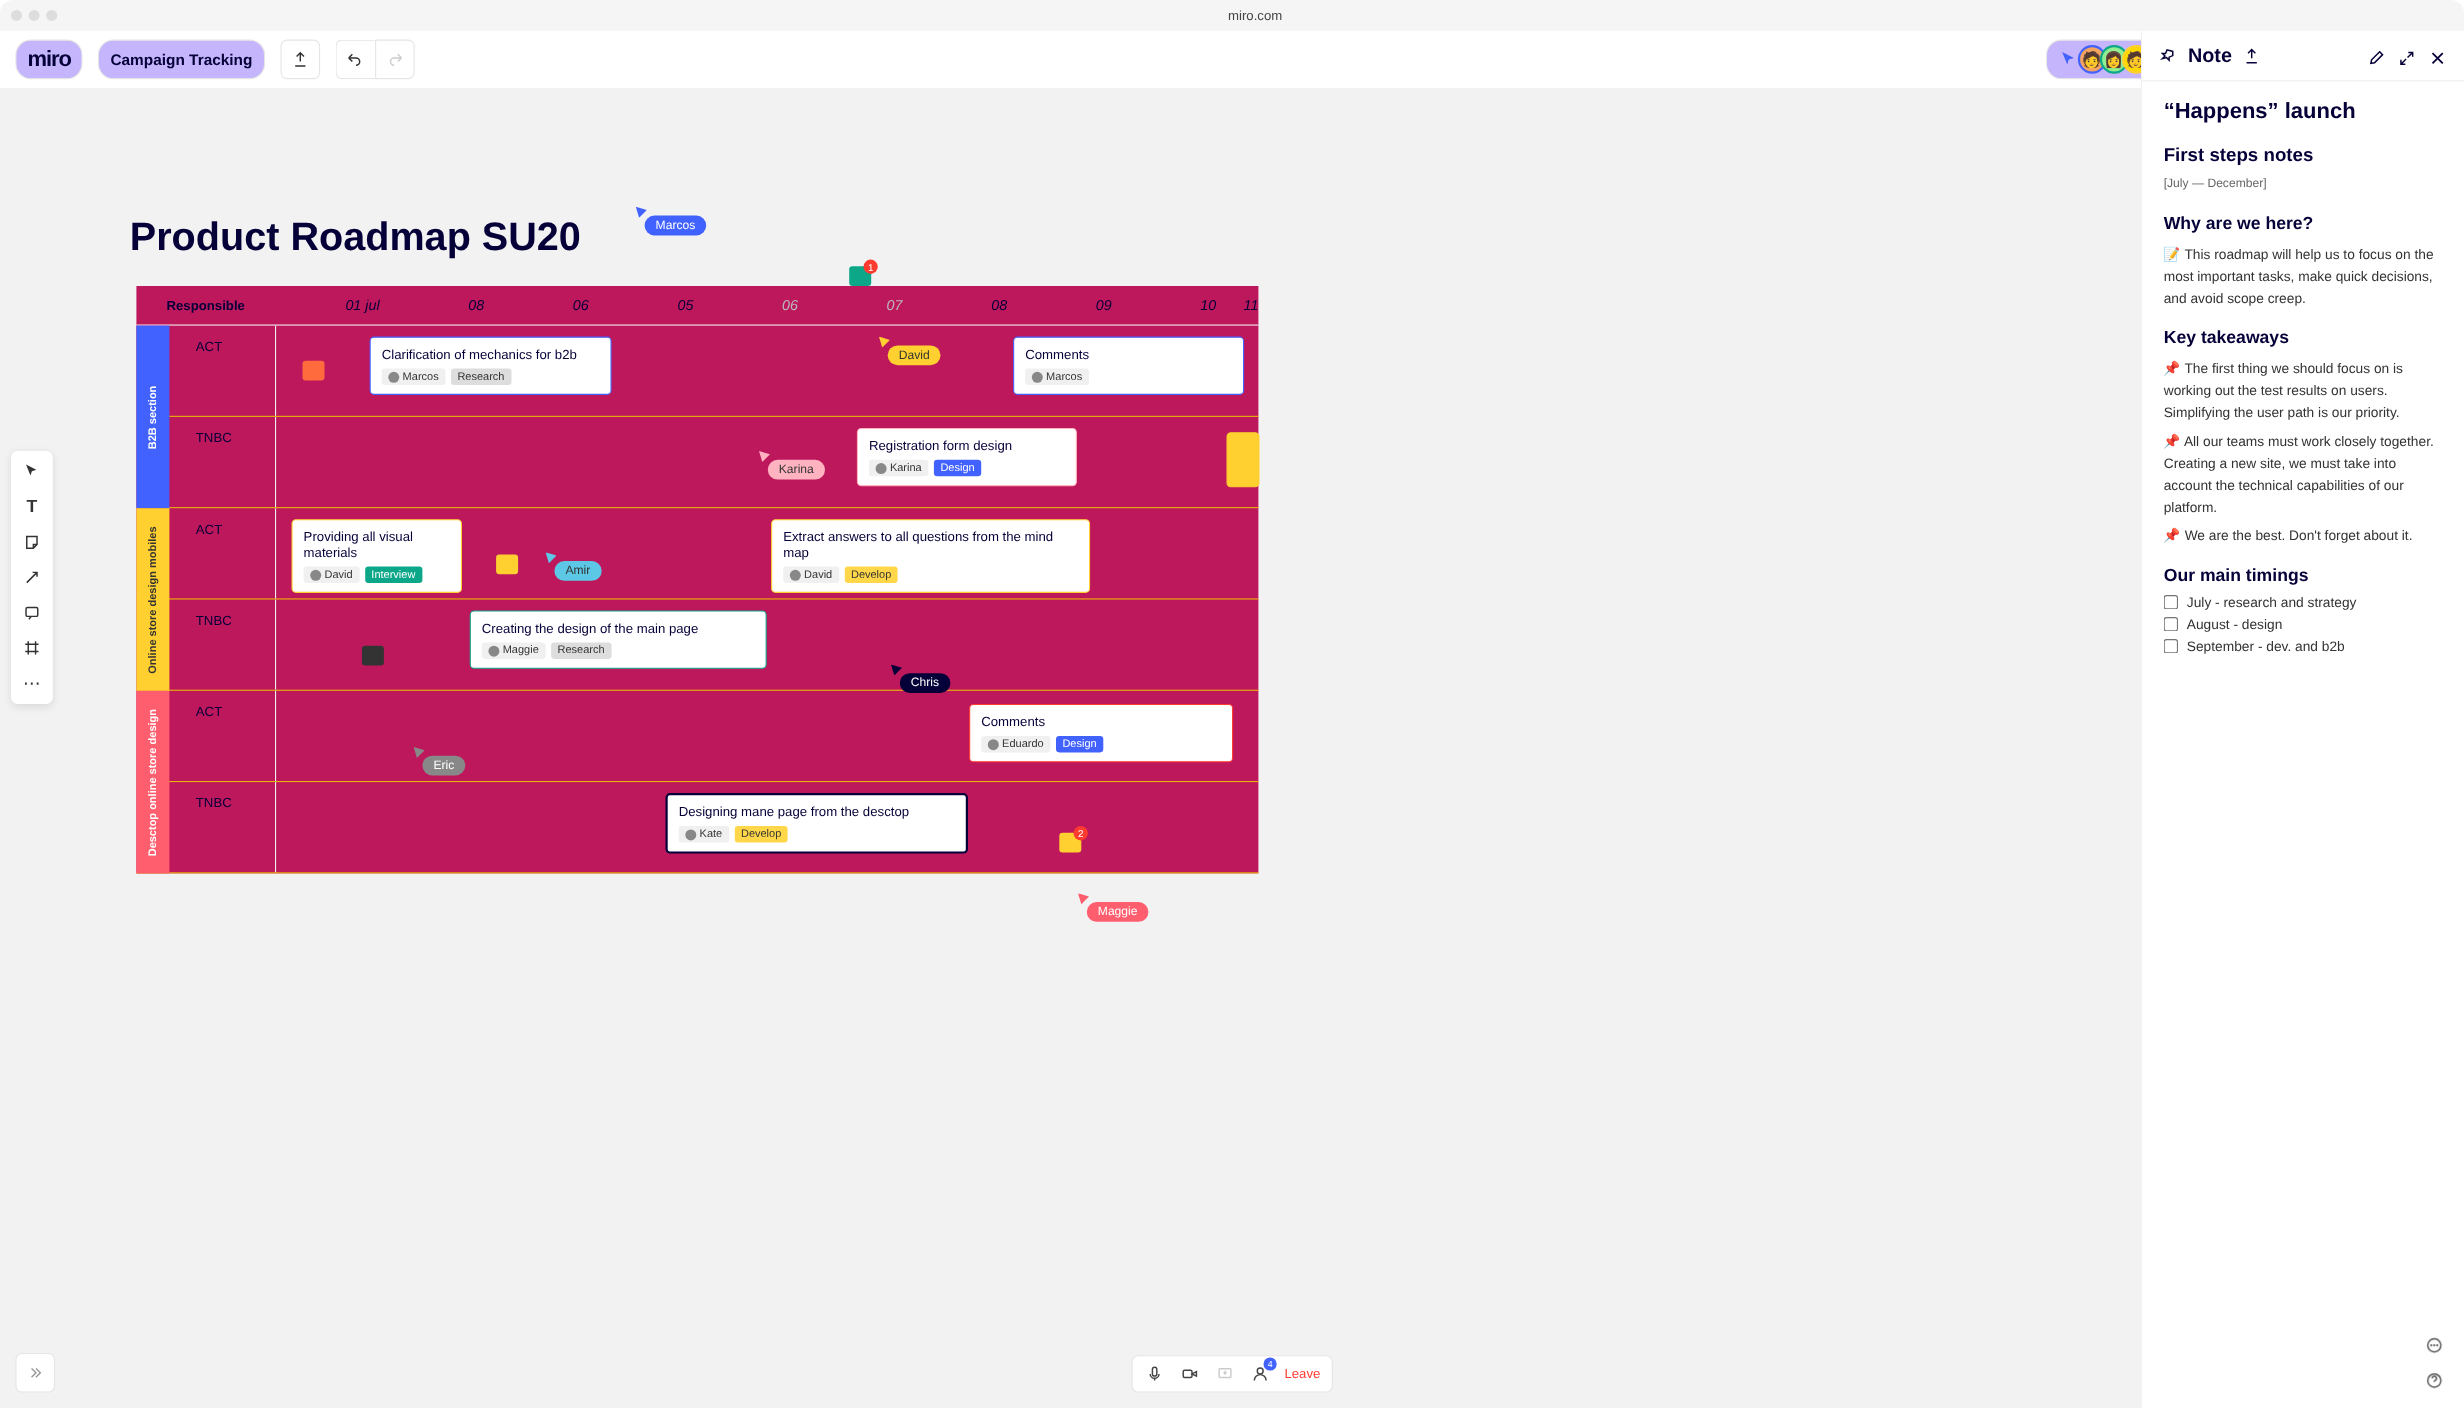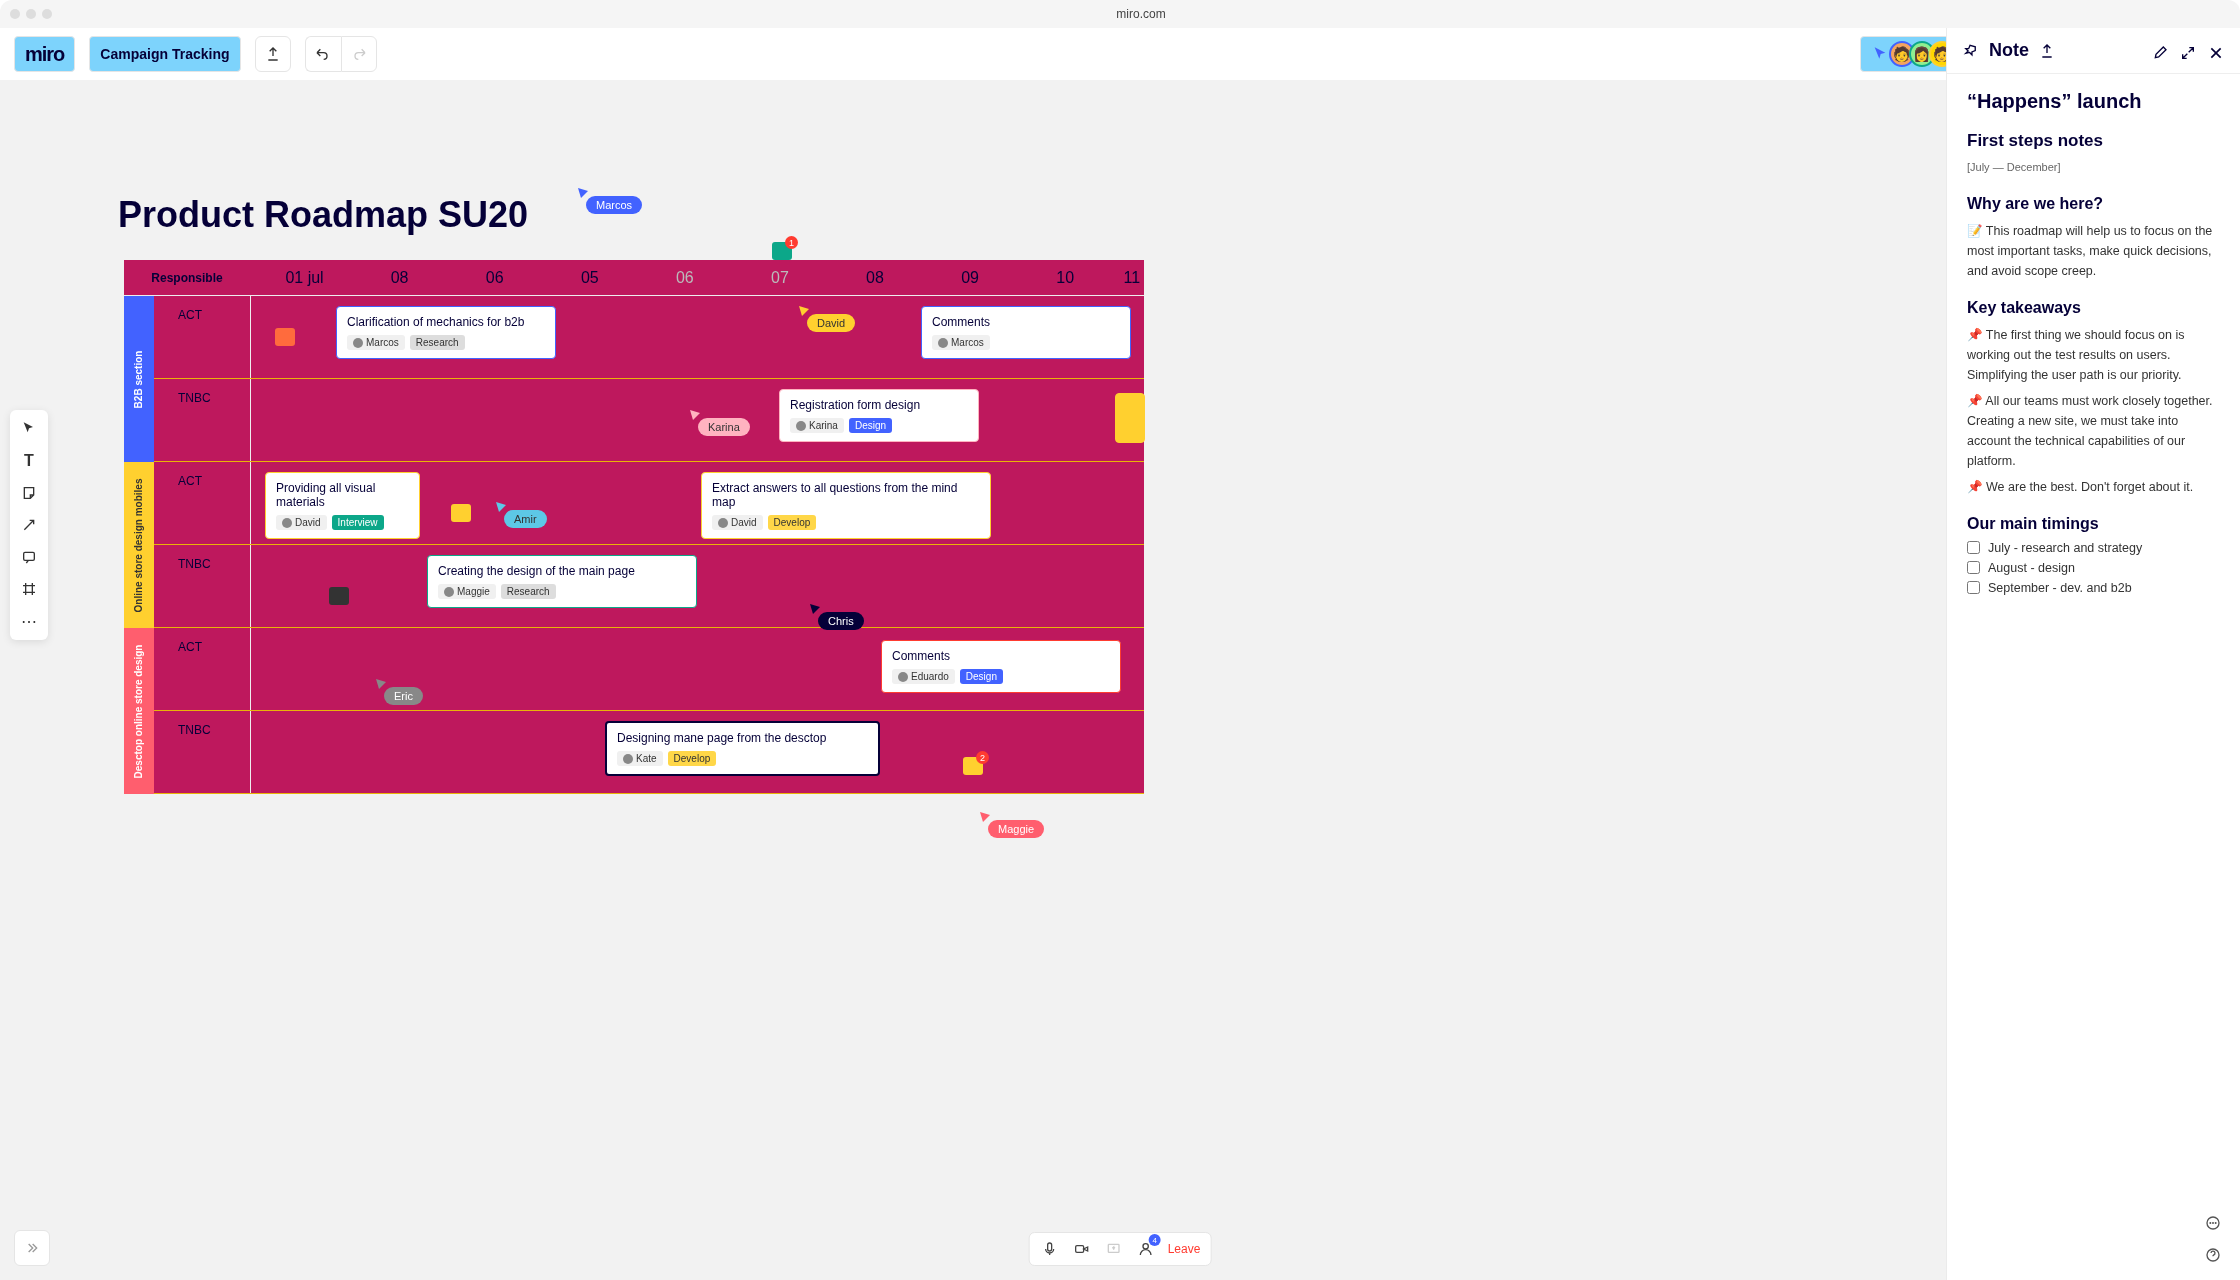--- a/index.html
+++ b/index.html
@@ -5,42 +5,42 @@
 * { box-sizing: border-box; margin: 0; padding: 0; }
 body { font-family: -apple-system, BlinkMacSystemFont, "Segoe UI", Helvetica, Arial, sans-serif; background: #fff; color: #050038; font-size: 14px; overflow: hidden; }
 
 .browser-chrome { background: #f5f5f5; height: 28px; display: flex; align-items: center; padding: 0 10px; border-radius: 12px 12px 0 0; }
 .traffic-lights { display: flex; gap: 6px; }
 .traffic-lights span { width: 10px; height: 10px; border-radius: 50%; background: #ddd; }
 .url { flex: 1; text-align: center; font-size: 12px; color: #444; }
 
 .topbar { display: flex; align-items: center; padding: 8px 14px; gap: 10px; justify-content: space-between; }
 .topbar-left { display: flex; align-items: center; gap: 14px; }
-.btn-group { display: flex; align-items: center; border: 1px solid #e5e5e5; border-radius: 4px; background: #7dd3fc; height: 36px; padding: 0 10px; gap: 10px; }
+.btn-group { display: flex; align-items: center; border: 1px solid #e5e5e5; border-radius: 14px; background: #c4b5fd; height: 36px; padding: 0 10px; gap: 10px; }
 .logo { font-weight: 800; font-size: 20px; letter-spacing: -1px; }
 .board-name { font-weight: 600; font-size: 14px; }
 .icon-btn { width: 36px; height: 36px; border: 1px solid #e5e5e5; border-radius: 6px; background: #fff; display: flex; align-items: center; justify-content: center; cursor: pointer; color: #333; }
 .icon-group { display: flex; gap: 0; }
 .icon-group .icon-btn:first-child { border-radius: 6px 0 0 6px; border-right: none; }
 .icon-group .icon-btn:last-child { border-radius: 0 6px 6px 0; }
 
 .topbar-right { display: flex; align-items: center; gap: 10px; }
 .avatars { display: flex; align-items: center; }
 .avatar { width: 26px; height: 26px; border-radius: 50%; border: 2px solid #fff; margin-left: -6px; display: inline-flex; align-items: center; justify-content: center; font-size: 14px; }
 .avatar-count { font-size: 11px; font-weight: 600; color: #333; margin-left: 2px; }
 .share-btn { background: #4262ff; color: #fff; border: none; border-radius: 6px; padding: 8px 14px; font-weight: 600; font-size: 12px; cursor: pointer; }
 
 .canvas-area { position: relative; background: #f2f2f2; height: calc(100vh - 28px - 52px); overflow: hidden; }
 
 .title-lg { position: absolute; font-size: 36px; font-weight: 700; color: #050038; }
 
 .roadmap-grid { position: absolute; left: 124px; top: 180px; width: 1020px; background: #be185d; }
 .grid-header { display: flex; height: 36px; align-items: center; border-bottom: 1px solid #eee; }
 .grid-header .resp { width: 126px; text-align: center; font-weight: 600; font-size: 12px; }
-.grid-header .date { flex: 1; text-align: center; font-size: 16px; padding-left: 14px; }
+.grid-header .date { flex: 1; text-align: right; font-size: 13px; padding-left: 14px; font-style: italic; }
 .grid-header .date.muted { color: #bbb; }
 
 .section-band { position: absolute; width: 30px; display: flex; align-items: center; justify-content: center; }
 .section-band span { transform: rotate(-90deg); white-space: nowrap; font-size: 10px; color: #fff; font-weight: 600; }
 .row { height: 83px; border-bottom: 1px solid #eab308; display: flex; }
 .row .label { width: 126px; display: flex; align-items: flex-start; padding: 12px 0 0 54px; font-size: 12px; }
 .row .cells { flex: 1; border-left: 1px solid #eee; position: relative; }
 
 .task { position: absolute; border: 1.5px solid; border-radius: 4px; background: #fff; padding: 8px 10px; font-size: 12px; }
 .task-title { margin-bottom: 6px; }

